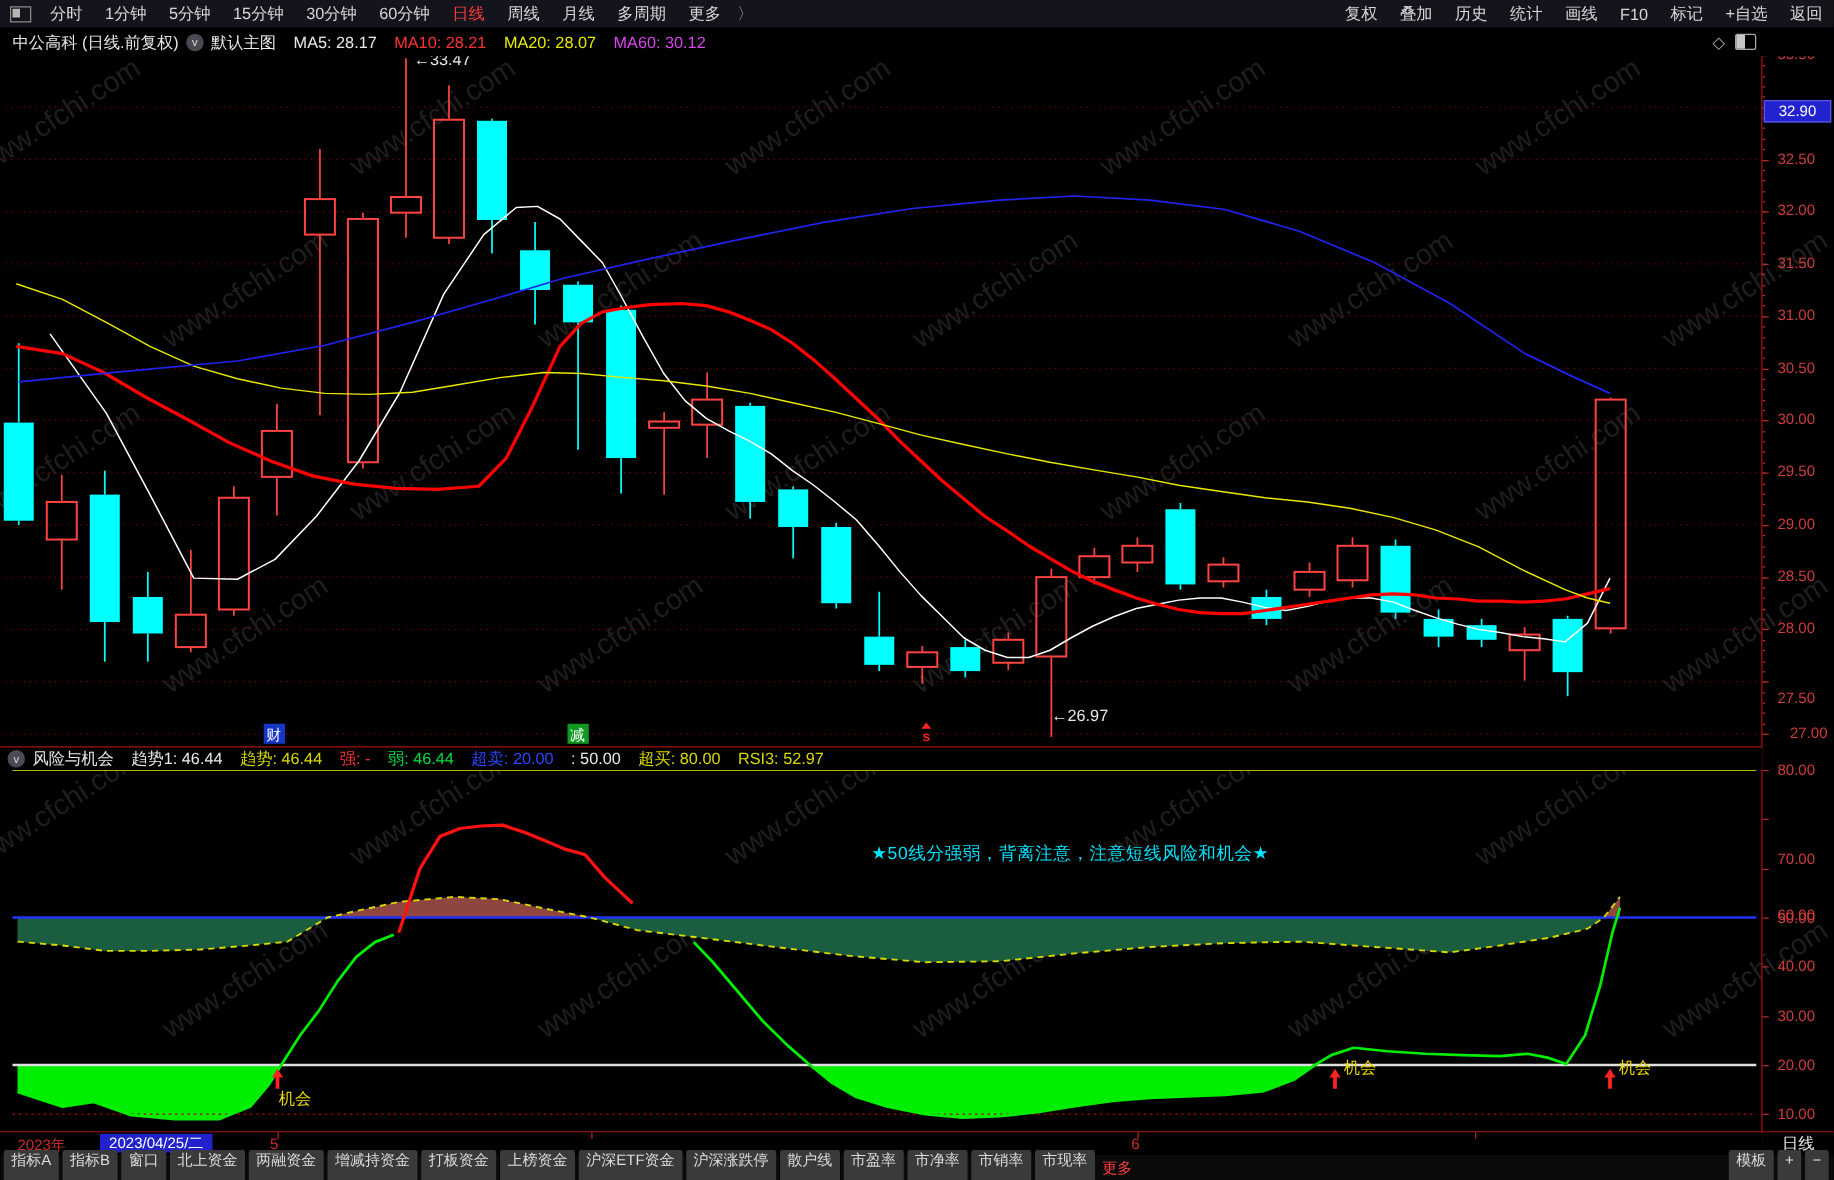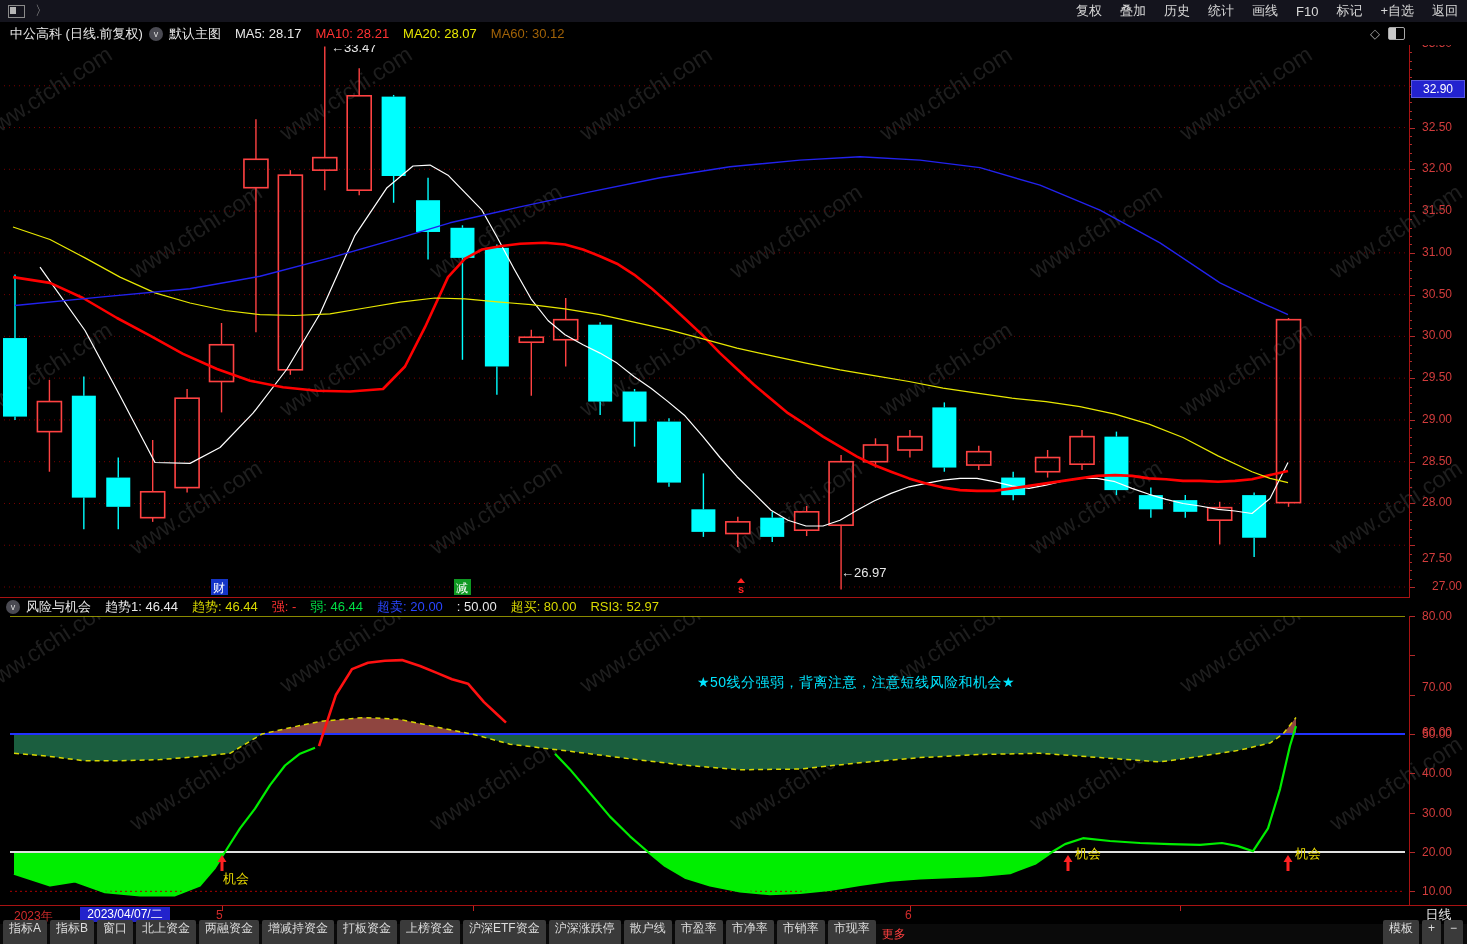--- a/index.html
+++ b/index.html
@@ -252,40 +252,41 @@
       <path d="M 222 855 l -4.5 7 h 3 v 9 h 3 v -9 h 3 z" fill="#ff2222"></path>
       <text x="223" y="883" fill="#e8d800" font-size="13">机会</text>
       <path d="M 1068 855 l -4.5 7 h 3 v 9 h 3 v -9 h 3 z" fill="#ff2222"></path>
       <text x="1075" y="858" fill="#e8d800" font-size="13">机会</text>
       <path d="M 1288 855 l -4.5 7 h 3 v 9 h 3 v -9 h 3 z" fill="#ff2222"></path>
       <text x="1295" y="858" fill="#e8d800" font-size="13">机会</text>
     </svg>
 
   <div id="topbar">
     <span class="win-icon"></span>
+    <span id="nav-items"><span class="nav-item">分时</span><span class="nav-item">1分钟</span><span class="nav-item">5分钟</span><span class="nav-item">15分钟</span><span class="nav-item">30分钟</span><span class="nav-item">60分钟</span><span class="nav-item active">日线</span><span class="nav-item">周线</span><span class="nav-item">月线</span><span class="nav-item">多周期</span><span class="nav-item">更多</span></span>
     <span class="nav-chevron">〉</span>
     <span id="topbar-right">
         <span class="nav-item">复权</span>
         <span class="nav-item">叠加</span>
         <span class="nav-item">历史</span>
         <span class="nav-item">统计</span>
         <span class="nav-item">画线</span>
         <span class="nav-item">F10</span>
         <span class="nav-item">标记</span>
         <span class="nav-item">+自选</span>
         <span class="nav-item">返回</span>
       </span>
   </div>
 
   <div id="legend">
     <span class="gap"></span>
     <span>中公高科 (日线.前复权)</span>
     <span class="drop-icon">v</span>
     <span>默认主图</span>
-    <span id="ma-legend"><span class="ma-item" style="color: rgb(232, 232, 232);">MA5: 28.17</span><span class="ma-item" style="color: rgb(255, 50, 50);">MA10: 28.21</span><span class="ma-item" style="color: rgb(232, 232, 0);">MA20: 28.07</span><span class="ma-item" style="color: #a16207;">MA60: 30.12</span></span>
+    <span id="ma-legend"><span class="ma-item" style="color: rgb(232, 232, 232);">MA5: 28.17</span><span class="ma-item" style="color: rgb(255, 50, 50);">MA10: 28.21</span><span class="ma-item" style="color: rgb(232, 232, 0);">MA20: 28.07</span><span class="ma-item" style="color: #d946ef;">MA60: 30.12</span></span>
     <span id="legend-icons">
       <span class="diamond-icon">◇</span>
       <span class="split-icon"></span>
     </span>
   </div>
 
   <div id="ind-header">
     <span class="drop-icon">v</span>
     <span class="fld" style="color:#e8e8e8">风险与机会</span>
     <span id="ind-fields"><span class="fld" style="color: rgb(232, 232, 232);">趋势1: 46.44</span><span class="fld" style="color: rgb(216, 216, 0);">趋势: 46.44</span><span class="fld" style="color: rgb(255, 50, 50);">强: -</span><span class="fld" style="color: rgb(0, 221, 68);">弱: 46.44</span><span class="fld" style="color: rgb(42, 70, 255);">超卖: 20.00</span><span class="fld" style="color: rgb(232, 232, 232);">: 50.00</span><span class="fld" style="color: rgb(216, 216, 0);">超买: 80.00</span><span class="fld" style="color: rgb(216, 216, 0);">RSI3: 52.97</span></span>
@@ -402,21 +403,21 @@
       <div class="ax-label" style="top: 805.667px;">30.00</div>
       <div class="ax-tick" style="top: 812.667px; width: 5px;"></div>
       <div class="ax-label" style="top: 845px;">20.00</div>
       <div class="ax-tick" style="top: 852px; width: 5px;"></div>
       <div class="ax-label" style="top: 884.333px;">10.00</div>
       <div class="ax-tick" style="top: 891.333px; width: 5px;"></div>
     </div>
 
   <div id="date-row">
     <span class="date-label" style="left:14px">2023年</span>
-    <span id="date-highlight" style="left: 80px; width: 84px;">2023/04/07/二</span>
+    <span id="date-highlight" style="left: 80px; width: 84px;">2023/04/25/二</span>
     <span id="date-labels"></span>
   <span class="date-label" style="left: 216px;">5</span><span class="date-label" style="left: 905px;">6</span><span class="date-tick" style="left: 222px;"></span><span class="date-tick" style="left: 473px;"></span><span class="date-tick" style="left: 910px;"></span><span class="date-tick" style="left: 1180px;"></span></div>
   <div id="corner-cell">日线</div>
 
   <div id="toolbar">
     <span id="tb-items" style="display:flex;align-items:center">
         <span class="tb-btn">指标A</span>
         <span class="tb-btn">指标B</span>
         <span class="tb-btn">窗口</span>
         <span class="tb-btn">北上资金</span>

